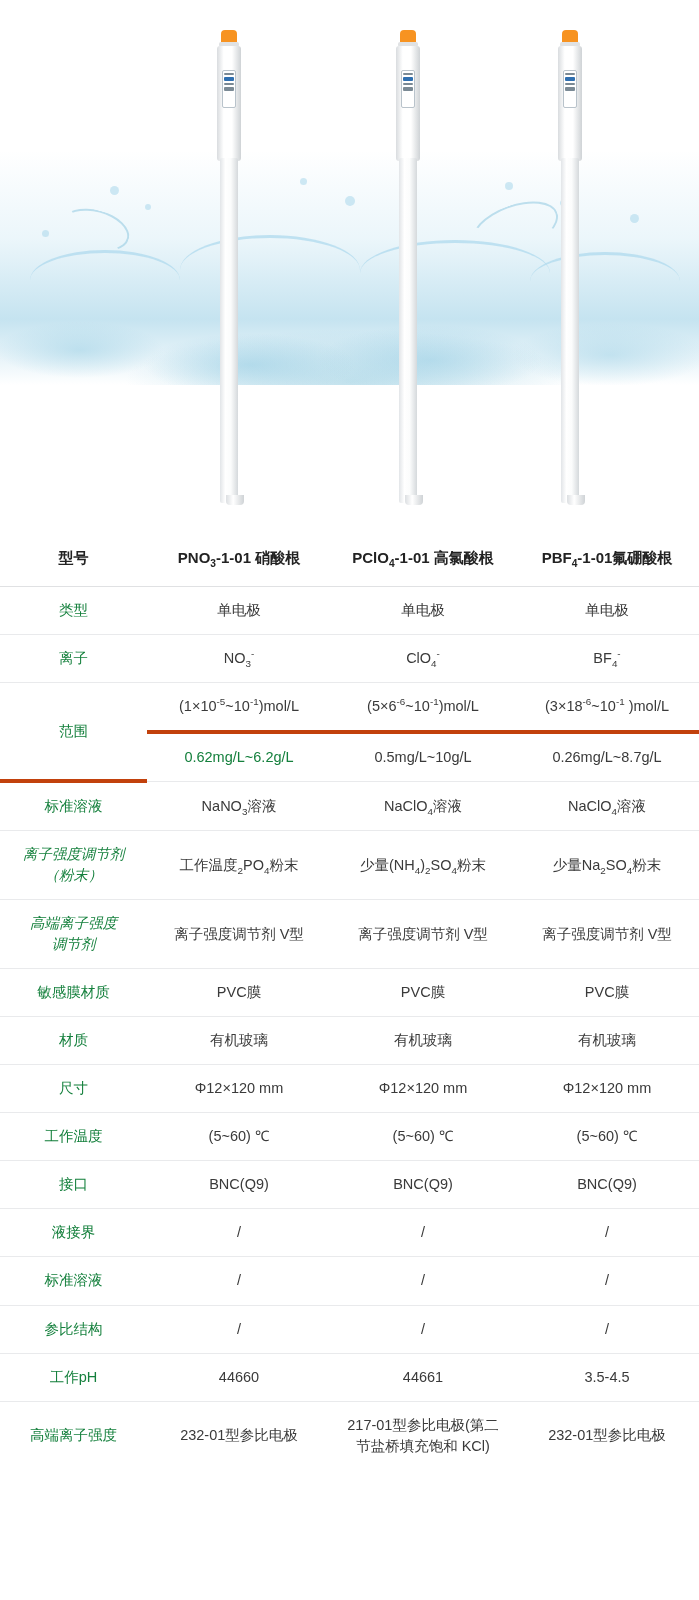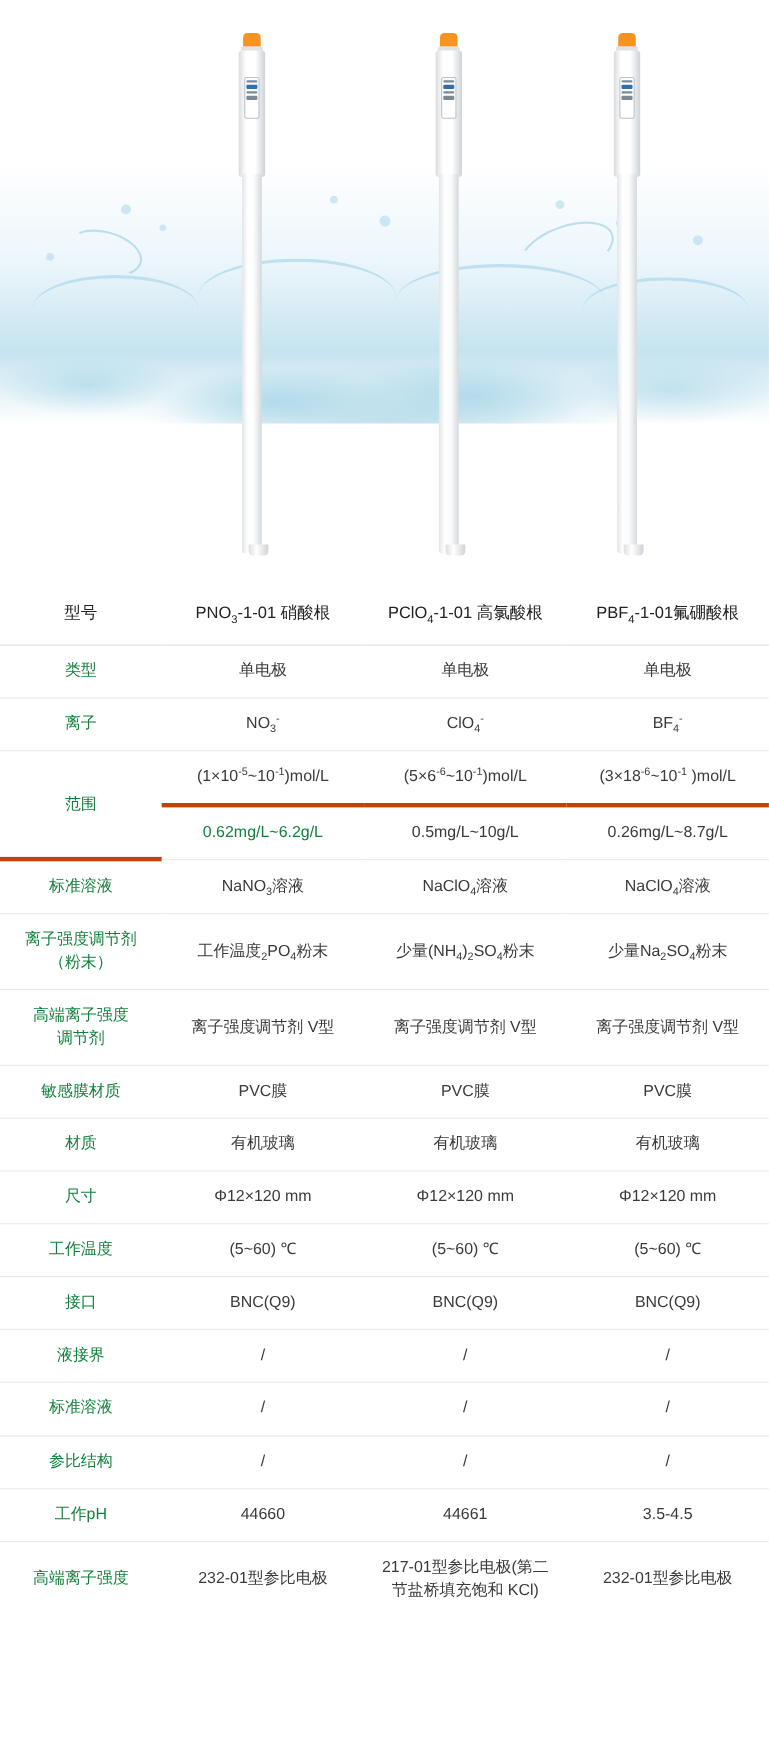--- a/index.html
+++ b/index.html
@@ -146,31 +146,31 @@
   .spec-table td {
     border-bottom: 1px solid #e9eaec;
     padding: 13px 6px;
     text-align: center;
     vertical-align: middle;
     line-height: 1.45;
     color: #3a3a3a;
     font-weight: normal;
   }
   .spec-table thead th {
-    font-weight: normal;
+    font-weight: bold;
     font-size: 15px;
     padding: 17px 18px;
     border-bottom: 1px solid #e0e1e3;
     color: #222222;
   }
   .spec-table tbody tr td:first-child {
     color: #15803d;
   }
   .spec-table .range-top td { border-bottom: 4px solid #c2410c; }
-  .spec-table td.rowlabel-2 { border-bottom: 1px solid #e9eaec; }
+  .spec-table td.rowlabel-2 { border-bottom: 1px solid #e9eaec; font-style: italic; }
   .spec-table tr:last-child td { border-bottom: none; }
   sub, sup {
     font-size: 68%;
     line-height: 0;
   }
   .nowrap { white-space: nowrap; }
 </style>
 </head>
 <body>
 

